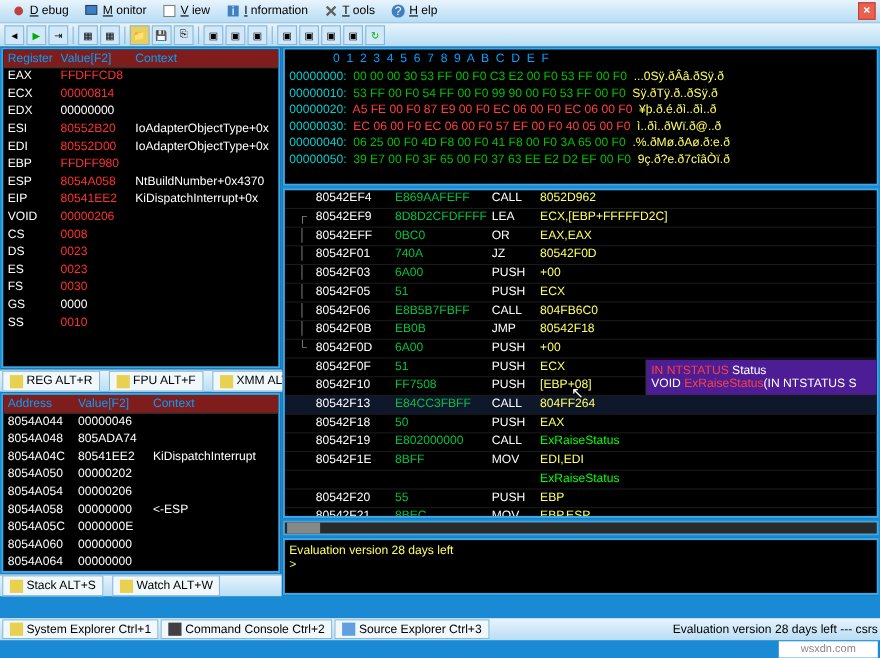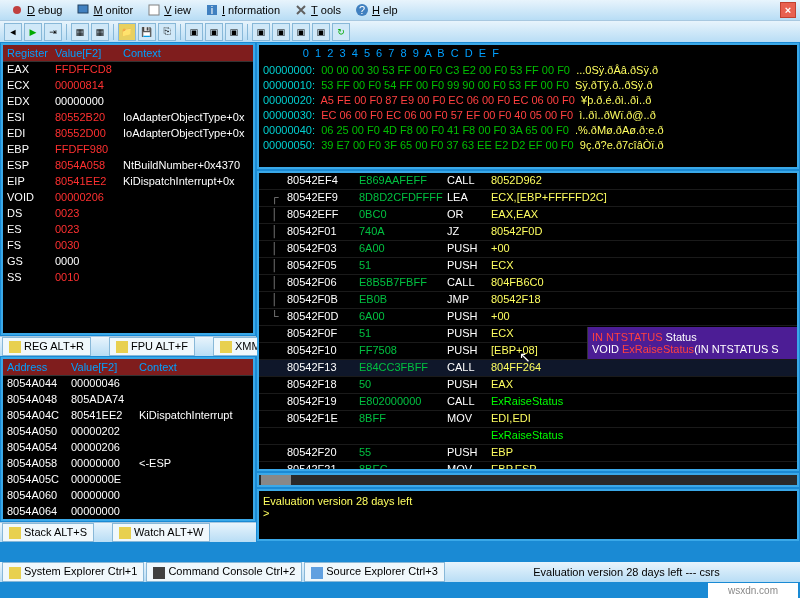--- a/index.html
+++ b/index.html
@@ -16,21 +16,21 @@
 .panel{background:#000;border:2px solid #3aa8e8;margin:1px;font-family:'Courier New',monospace;font-size:11px;color:#fff;overflow:hidden}
 .reg-panel{height:292px}
 .panel-header{background:#7f1d1d;color:#00a0ff;padding:2px 4px;border-bottom:1px solid #333;display:flex}
 .panel-header span{color:#00a0ff}
 .hdr-col-1{width:48px}.hdr-col-2{width:68px}
 .reg-row{display:flex;padding:1px 4px;height:16px}
 .reg-name{color:#fff;width:48px}
 .reg-val-red{color:#ff3030;width:68px}
 .reg-val-white{color:#fff;width:68px}
 .reg-ctx{color:#fff;white-space:nowrap}
-.tabs{background:linear-gradient(#e8f4fc,#b8ddf5);height:20px;display:flex;align-items:center;gap:18px;padding:0 2px;border-top:1px solid #a8c8e0}
+.tabs{background:linear-gradient(#e8f4fc,#b8ddf5);height:20px;display:flex;align-items:center;gap:8px;padding:0 2px;border-top:1px solid #a8c8e0}
 .tab{background:#f0f8fc;border:1px solid #88b8d8;padding:2px 6px;font-size:10px;cursor:pointer;white-space:nowrap}
 .tab-icon{width:12px;height:12px;background:#e8d050;display:inline-block;margin-right:3px;vertical-align:middle}
 .stack-panel{flex:1;height:220px}
 .stack-row{display:flex;padding:1px 4px;height:16px}
 .addr-col{color:#fff;width:64px}
 .val-col{color:#fff;width:68px}
 .ctx-col{color:#fff}
 .hex-panel{height:126px}
 .hex-content{padding:2px 4px;line-height:15px;white-space:pre;overflow:hidden}
 .hex-addr{color:#00d0d0}
@@ -159,20 +159,25 @@
             <span class="reg-name">EIP</span>
             <span class="reg-val-red">80541EE2</span>
             <span class="reg-ctx">KiDispatchInterrupt+0x</span>
           </div>
           <div class="reg-row">
             <span class="reg-name">VOID</span>
             <span class="reg-val-red">00000206</span>
             <span class="reg-ctx"></span>
           </div>
           <div class="reg-row">
+            <span class="reg-name">CS</span>
+            <span class="reg-val-red">0008</span>
+            <span class="reg-ctx"></span>
+          </div>
+          <div class="reg-row">
             <span class="reg-name">DS</span>
             <span class="reg-val-red">0023</span>
             <span class="reg-ctx"></span>
           </div>
           <div class="reg-row">
             <span class="reg-name">ES</span>
             <span class="reg-val-red">0023</span>
             <span class="reg-ctx"></span>
           </div>
           <div class="reg-row">
@@ -411,16 +416,16 @@
       <div>Evaluation version 28 days left</div>
       <div>&gt;</div>
     </div>
   </div>
 </div>
 
 <div class="statusbar">
   <div class="tab"><span class="tab-icon"></span><span>System Explorer Ctrl+1</span></div>
   <div class="tab"><span class="tab-icon" style="background:#404040"></span><span>Command Console Ctrl+2</span></div>
   <div class="tab"><span class="tab-icon" style="background:#60a0e0"></span><span>Source Explorer Ctrl+3</span></div>
-  <div style="flex:1;text-align:center;padding-left:8px">Evaluation version 28 days left --- csrs</div>
+  <div style="flex:1;text-align:right;padding-left:8px">Evaluation version 28 days left --- csrs</div>
 </div>
 
 <div class="watermark">wsxdn.com</div>
 
 </body></html>

